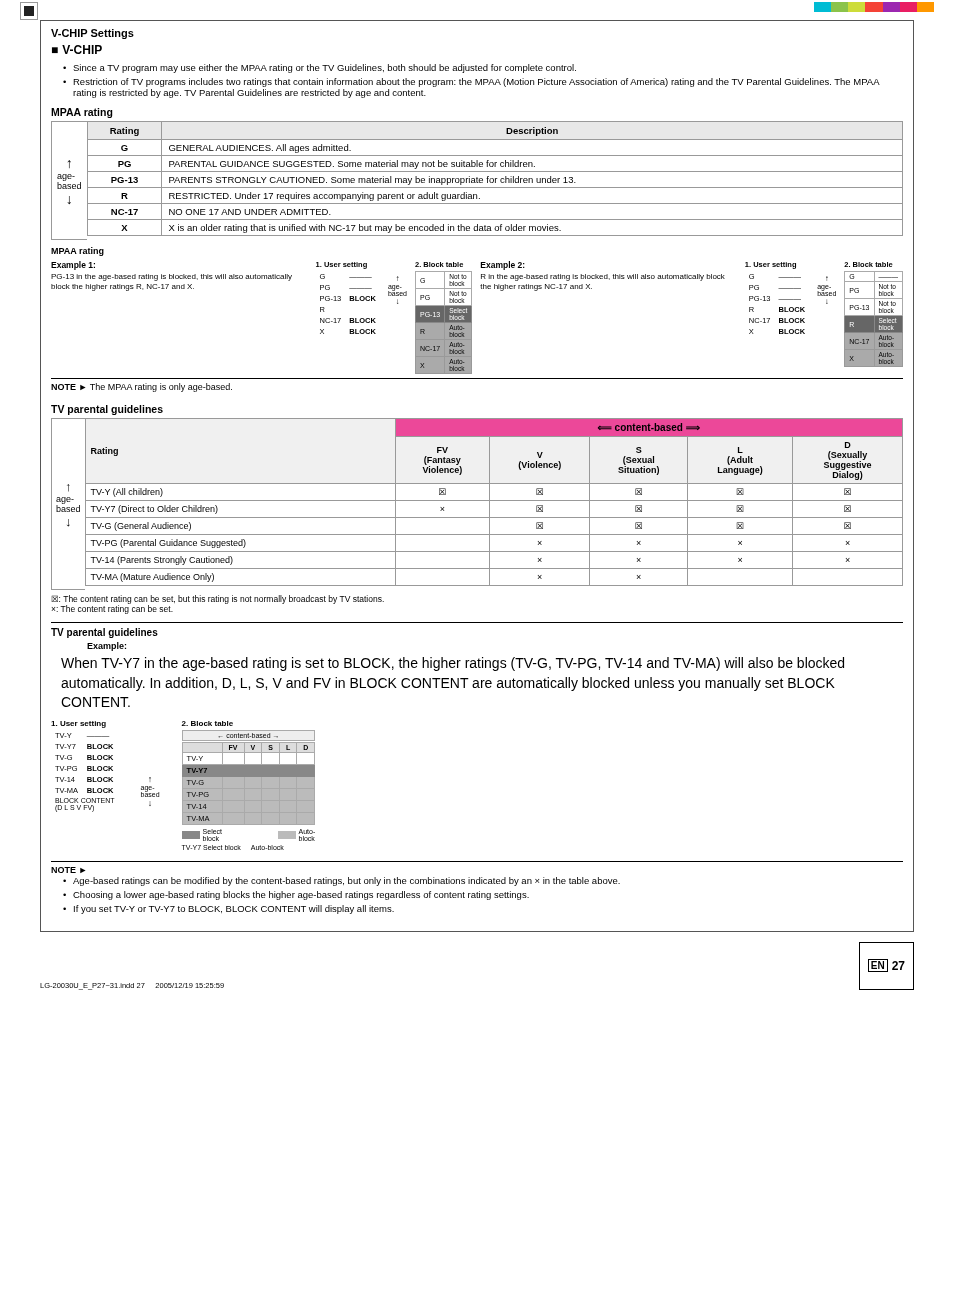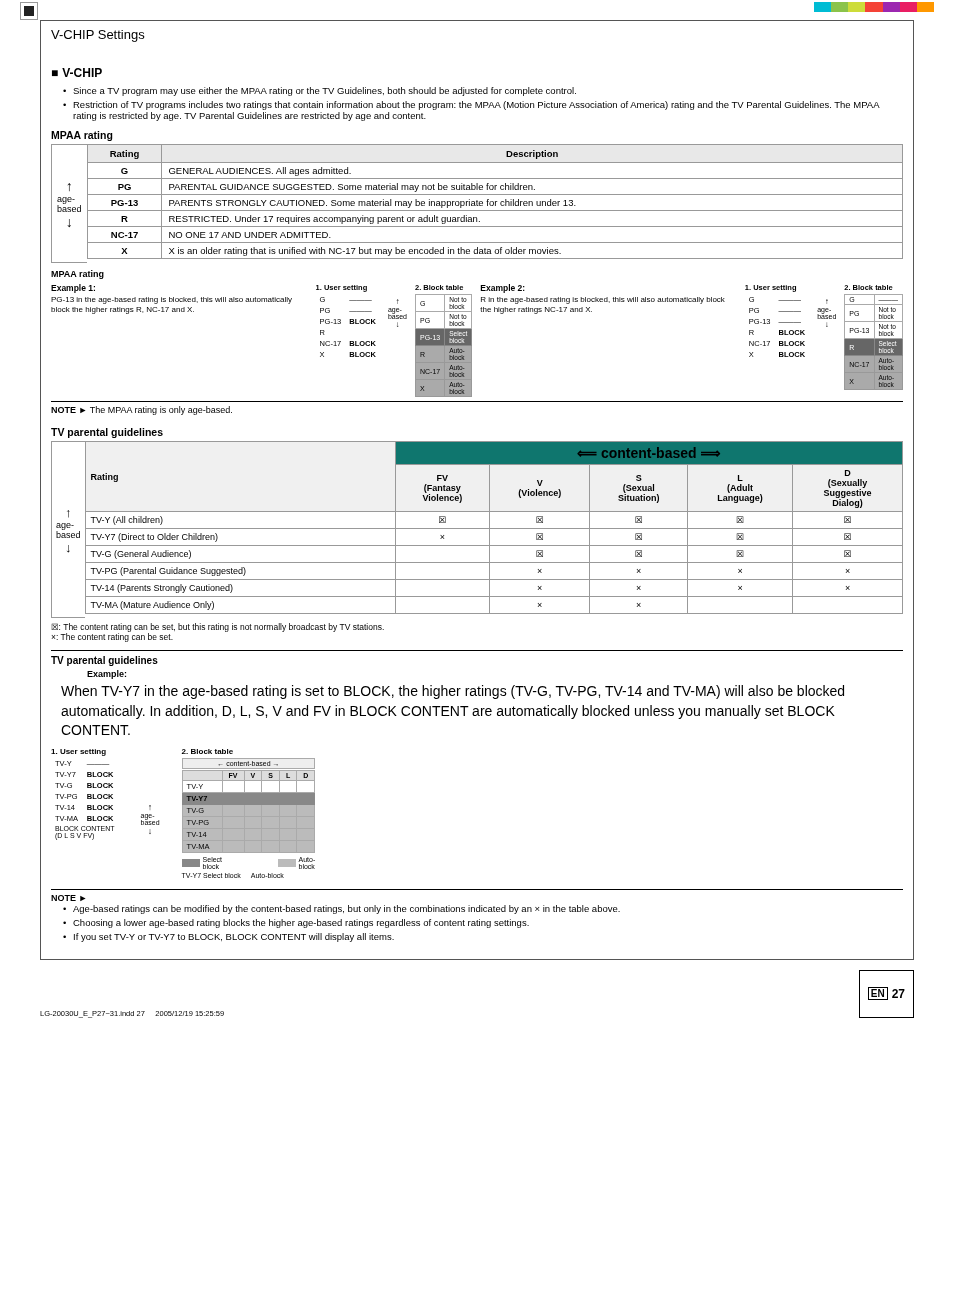--- a/index.html
+++ b/index.html
@@ -31,23 +31,23 @@
       padding-bottom: 6px;
     }
 
     
     .section-box {
       border: 1.5px solid #555;
       padding: 6px 10px;
       margin-bottom: 10px;
     }
     .section-title {
-      font-size: 13px;
-      font-weight: normal;
-      margin-bottom: 24px;
+      font-size: 11px;
+      font-weight: bold;
+      margin-bottom: 4px;
     }
 
     
     .vchip-heading {
       font-size: 12px;
       font-weight: bold;
       display: flex;
       align-items: center;
       margin-bottom: 5px;
     }
@@ -385,21 +385,21 @@
     <div style="display:flex;align-items:stretch;">
       <div style="display:flex;flex-direction:column;align-items:center;justify-content:center;padding:0 4px;font-size:9px;border:1px solid #999;border-right:none;">
         <span style="font-size:13px;">↑</span>
         <span style="font-size:9px;">age-<br>based</span>
         <span style="font-size:13px;">↓</span>
       </div>
       <table class="tv-guidelines-table">
         <thead>
           <tr>
             <th rowspan="2" style="text-align:left;">Rating</th>
-            <th colspan="5" style="background:#0f766e;font-size:14px;">⟸ content-based ⟹</th>
+            <th colspan="5" style="background:#ec4899;font-size:10px;">⟸ content-based ⟹</th>
           </tr>
           <tr>
             <th>FV<br>(Fantasy<br>Violence)</th>
             <th>V<br>(Violence)</th>
             <th>S<br>(Sexual<br>Situation)</th>
             <th>L<br>(Adult<br>Language)</th>
             <th>D<br>(Sexually<br>Suggestive<br>Dialog)</th>
           </tr>
         </thead>
         <tbody>

